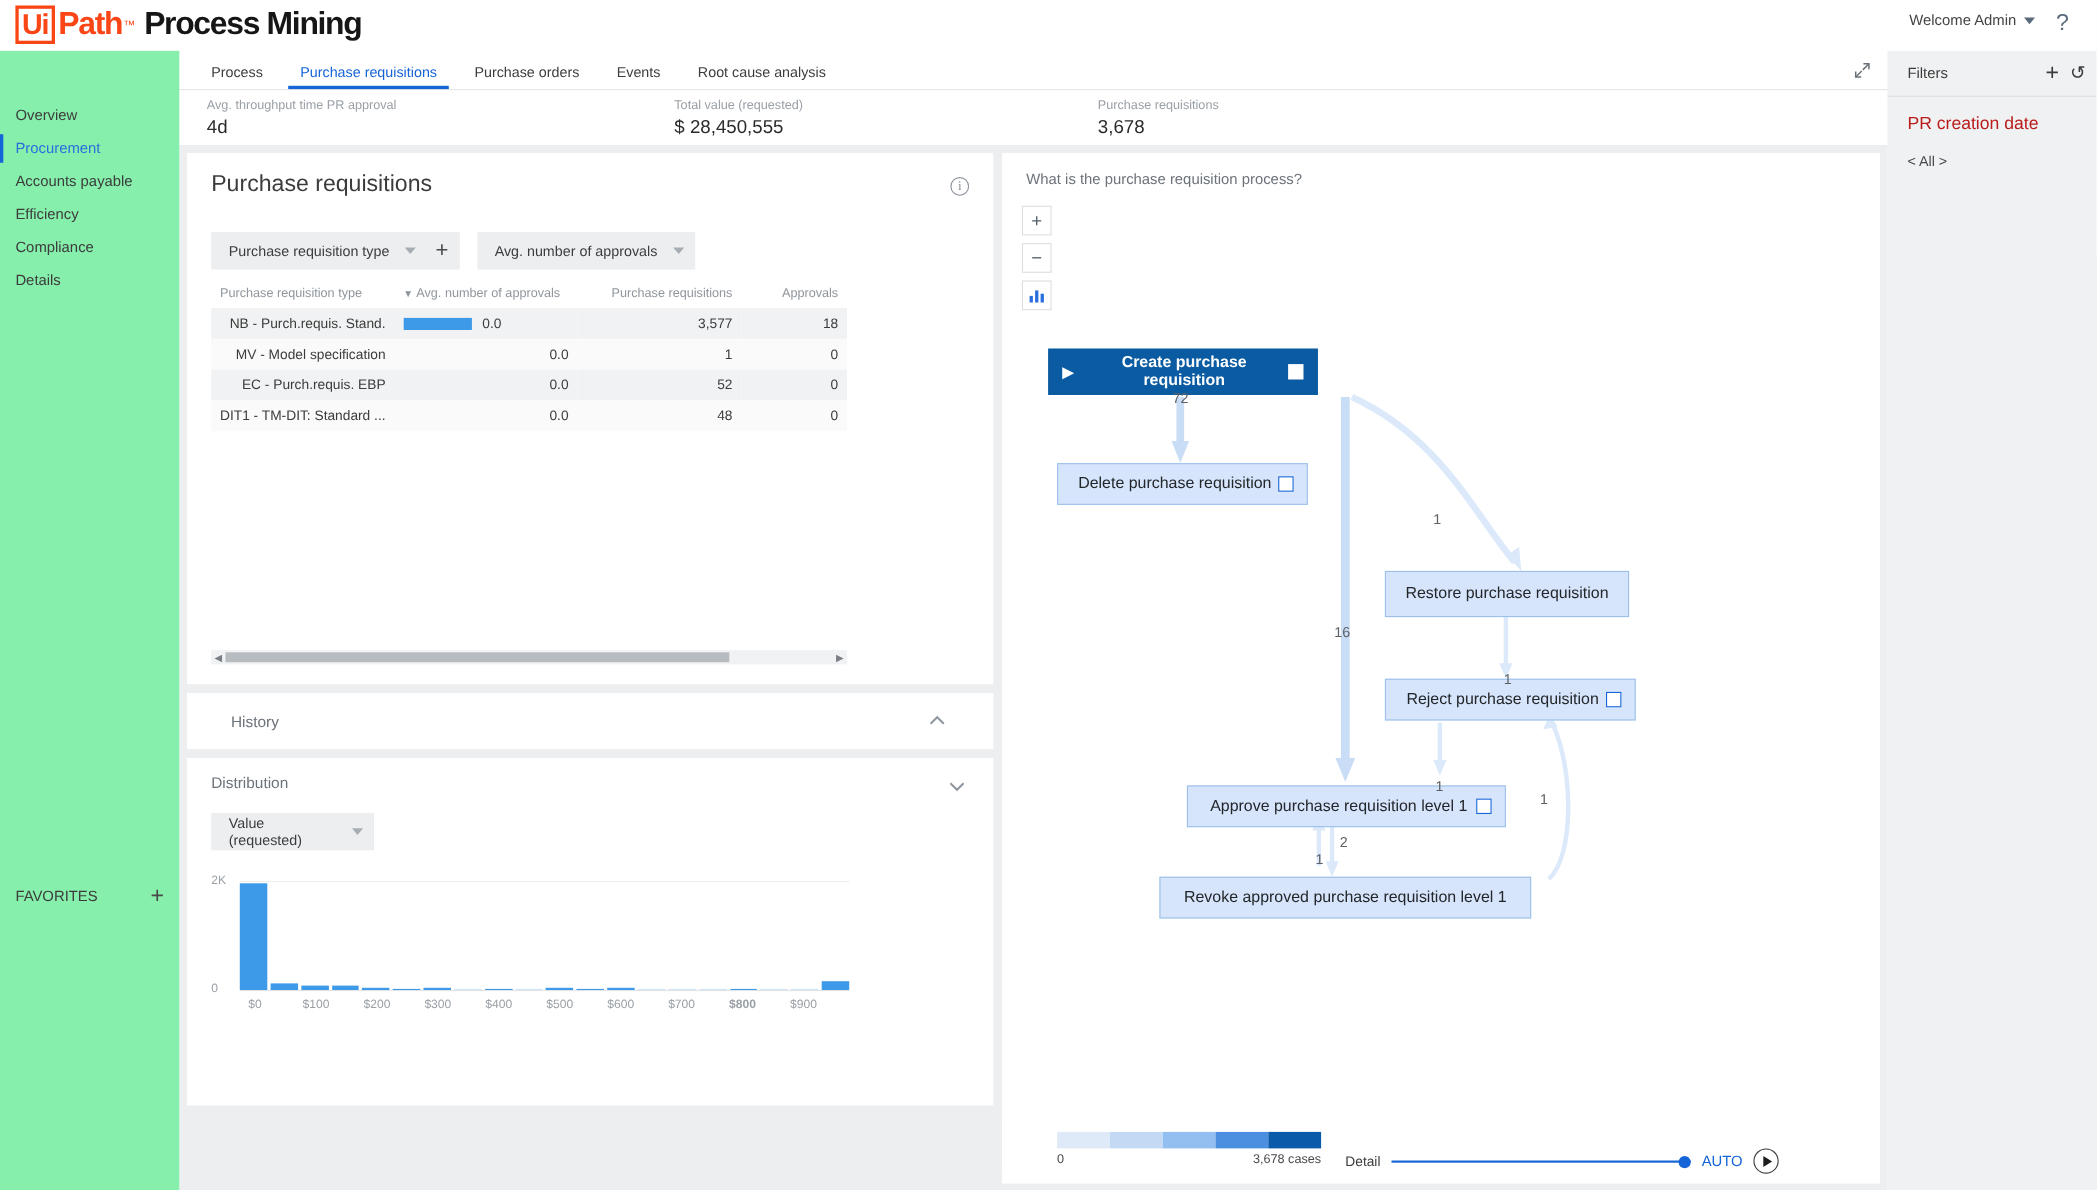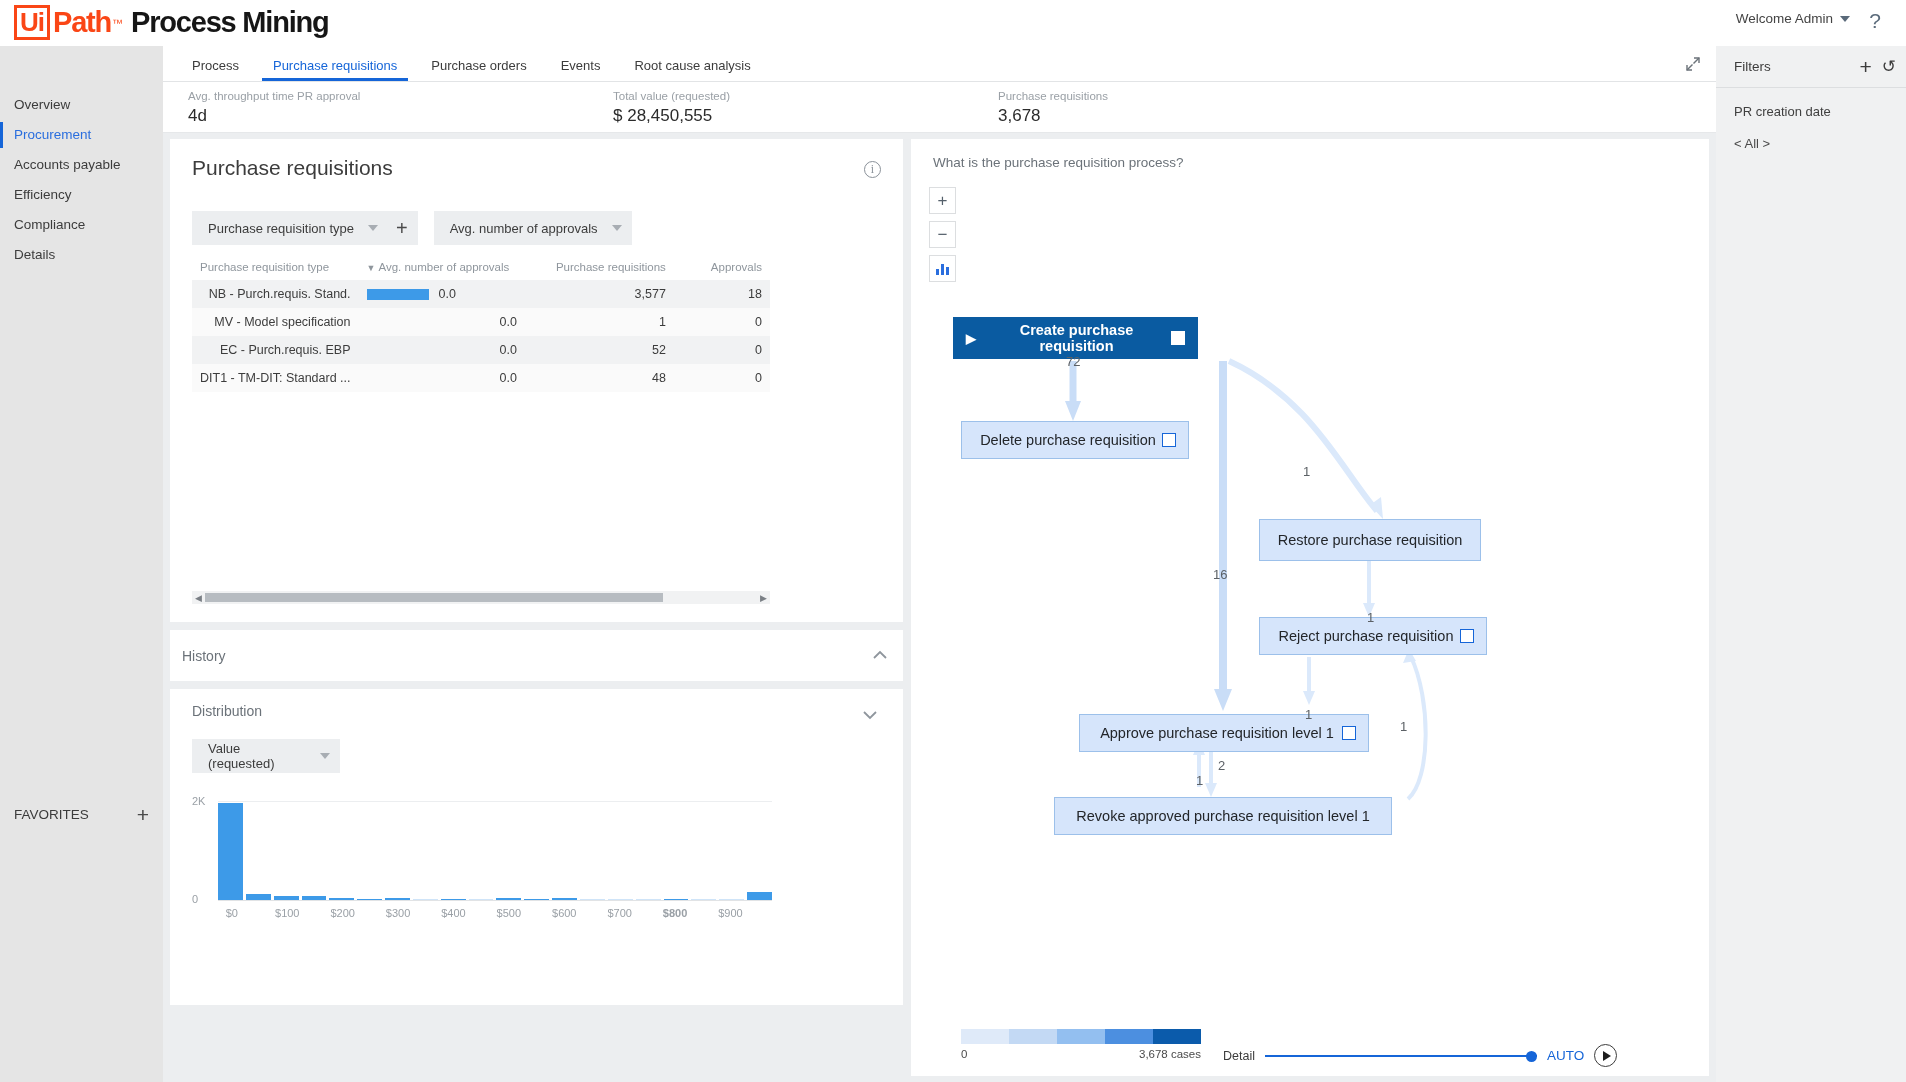--- a/index.html
+++ b/index.html
@@ -32,21 +32,21 @@
   }
   .caret-down { width: 0; height: 0; border-left: 5px solid transparent; border-right: 5px solid transparent; border-top: 6px solid #5a6a7a; }
   .help-icon {
     position: absolute; right: 18px; top: 8px; width: 26px; height: 26px;
     color: #5b6b7b; font-size: 21px; text-align: center; line-height: 26px; cursor: pointer;
   }
 
   
   .sidebar {
     position: absolute; left: 0; top: 46px; width: 163px; height: 1036px;
-    background: #e5e5e5; z-index: 10;
+    background: #86efac; z-index: 10;
   }
   .side-item {
     position: relative; height: 30px; line-height: 30px;
     padding-left: 14px; font-size: 13.5px; color: #3c3c3c; cursor: pointer;
   }
   .side-item.active { color: #2a6ede; }
   .side-item.active::before {
     content: ""; position: absolute; left: 0; top: 2px; width: 3px; height: 26px; background: #1565d8;
   }
   .favorites {
@@ -62,21 +62,21 @@
     background: #f0f1f2; z-index: 10;
   }
   .filters-head {
     display: flex; align-items: center; height: 42px; padding: 0 10px 0 18px;
     border-bottom: 1px solid #dcdee0; font-size: 13.5px; color: #3c3c3c;
   }
   .filters-head .title { flex: 1; }
   .f-plus { font-size: 21px; color: #3c3c3c; cursor: pointer; line-height: 1; margin-right: 10px; }
   .f-reset { font-size: 17px; color: #3c3c3c; cursor: pointer; line-height: 1; }
   .filter-block { padding: 16px 18px 0 18px; }
-  .filter-label { font-size: 13px; color: #404040; }
+  .filter-label { font-size: 16px; color: #b91c1c; }
   .filter-value { font-size: 13px; color: #4a4a4a; margin-top: 17px; cursor: pointer; }
 
   
   .content {
     position: absolute; left: 163px; top: 46px; width: 1553px; height: 1036px;
     background: #eceef0;
   }
   .tabbar {
     position: absolute; left: 0; top: 0; width: 1553px; height: 36px;
     background: #ffffff; border-bottom: 1px solid #e2e4e6;
@@ -146,21 +146,21 @@
   .hscroll {
     position: absolute; left: 22px; bottom: 18px; width: 578px; height: 13px;
     background: #f1f2f3; display: flex; align-items: center;
   }
   .hs-arrow { width: 13px; text-align: center; font-size: 9px; color: #7a7f85; cursor: pointer; }
   .hs-track { flex: 1; height: 9px; position: relative; }
   .hs-thumb { position: absolute; left: 0; top: 0; height: 9px; width: 83%; background: #b7bcc1; cursor: pointer; }
 
   .collapse-card {
     position: relative; height: 51px; margin-top: 8px; display: flex;
-    align-items: center; padding: 0 12px; background: #ffffff;
+    align-items: center; padding: 0 40px; background: #ffffff;
   }
   .collapse-card .lbl { flex: 1; font-size: 14px; color: #6b7279; }
   .chev-btn { width: 22px; height: 22px; cursor: pointer; color: #8f969d; }
 
   .dist-card { position: relative; margin-top: 8px; height: 316px; background: #ffffff; }
   .dist-head { position: absolute; left: 22px; top: 14px; font-size: 14px; color: #6b7279; }
   .dist-chev { position: absolute; right: 22px; top: 14px; cursor: pointer; }
   .dist-sel { position: absolute; left: 22px; top: 50px; }
   .chart-wrap { position: absolute; left: 22px; top: 112px; width: 580px; height: 120px; }
   .y-label { position: absolute; left: 0; font-size: 11px; color: #9aa0a6; }

